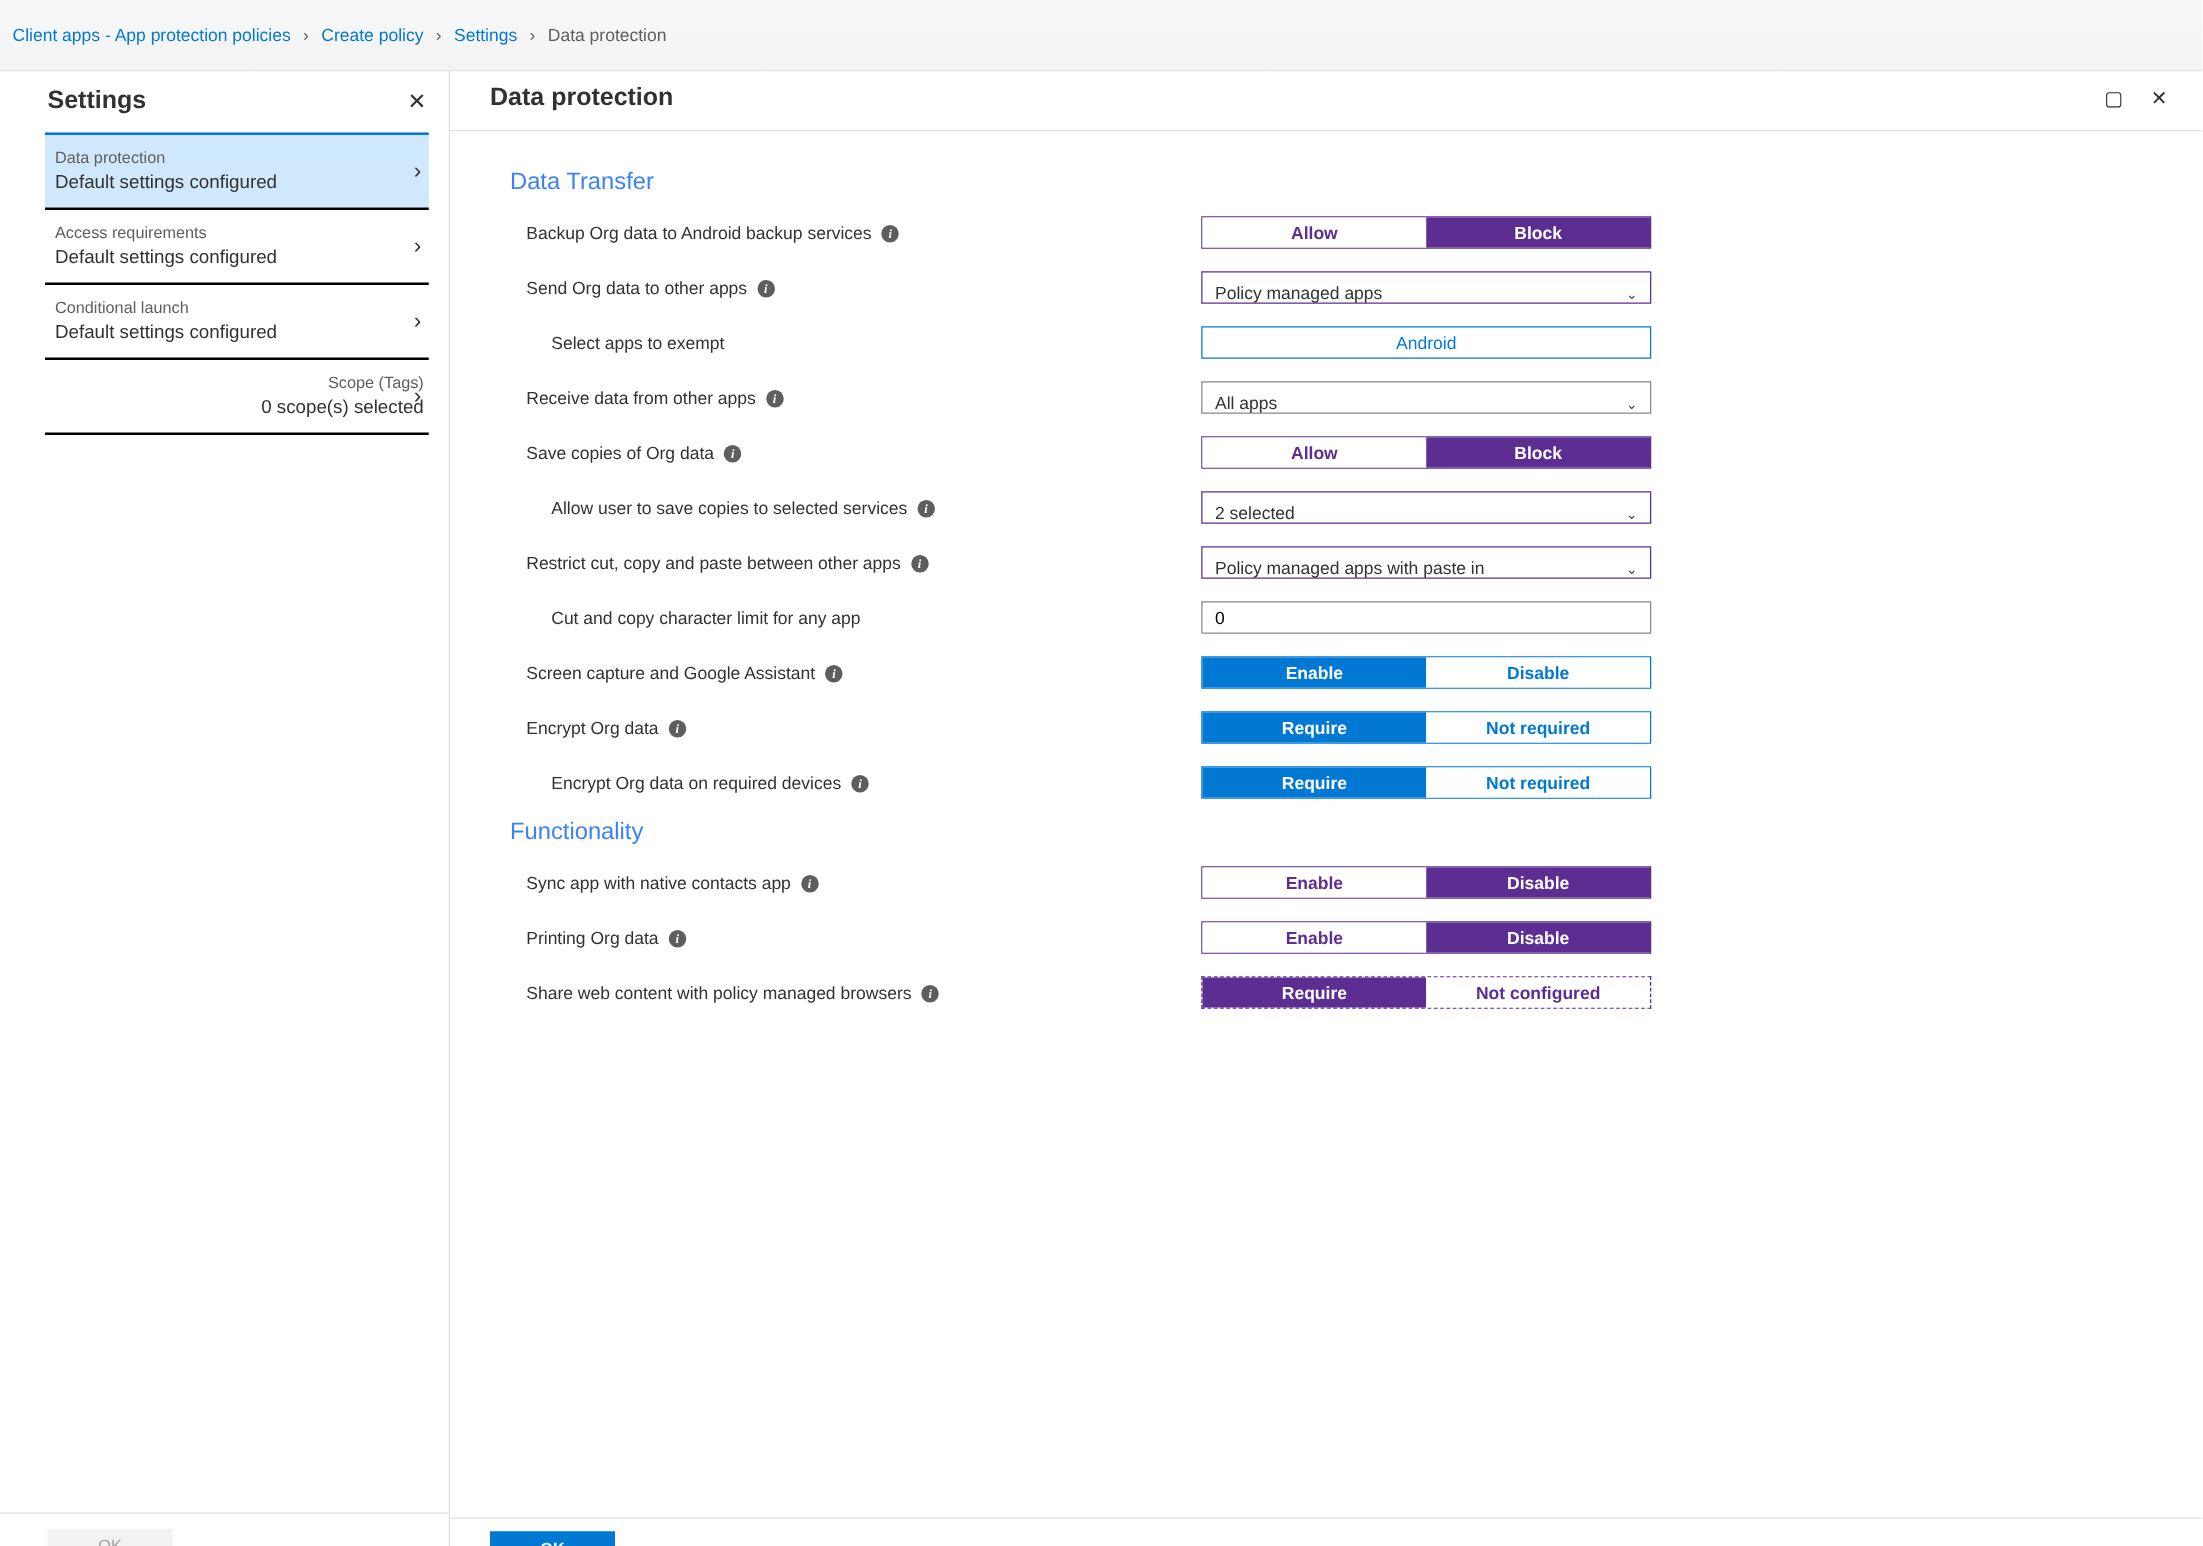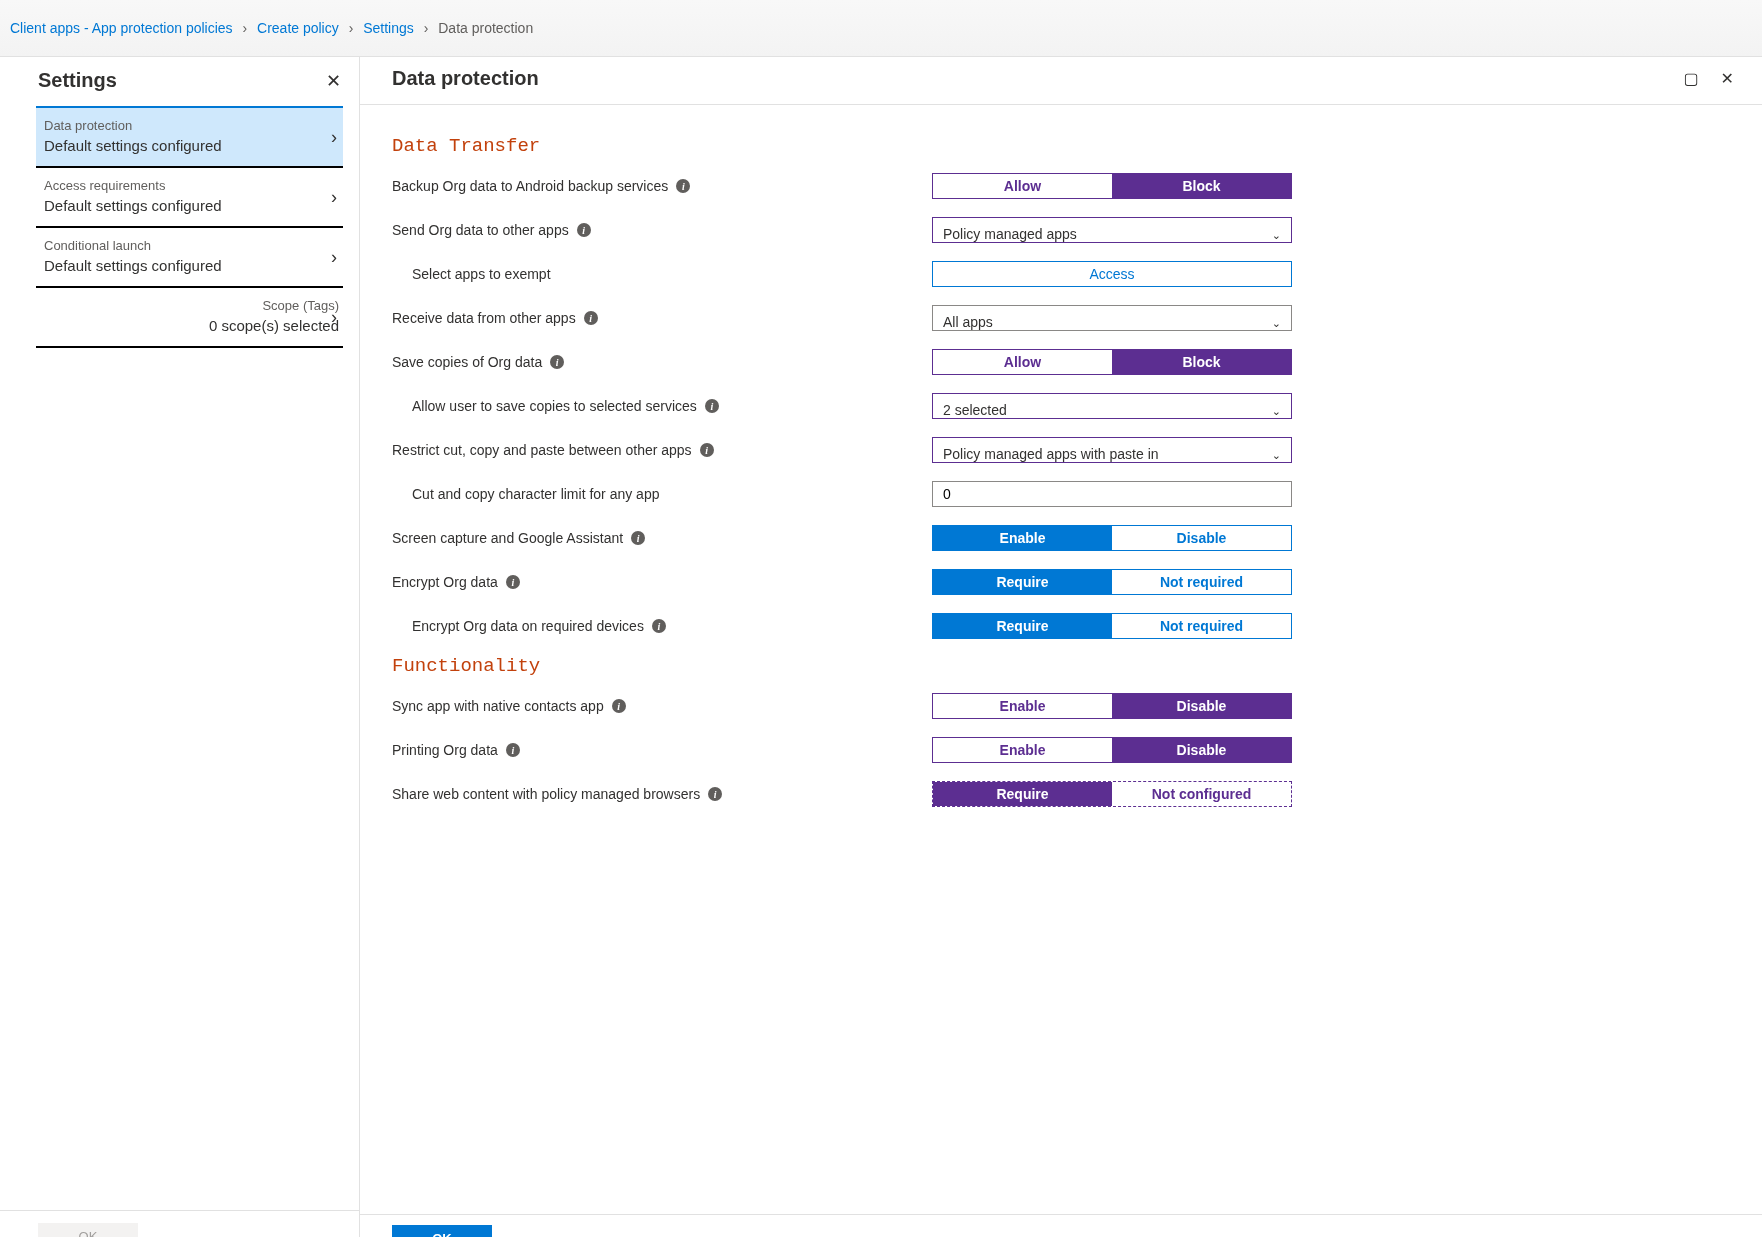--- a/index.html
+++ b/index.html
@@ -86,37 +86,37 @@
     .hdr-controls { display: flex; gap: 22px; font-size: 16px; color: #323130; }
     .hdr-controls span { cursor: pointer; }
     .content-body {
       padding: 20px 28px 20px 32px;
       flex: 1;
       overflow-y: auto;
     }
     .sect-title {
       font-size: 19px;
       font-weight: 400;
-      margin: 10px 0 14px;
-      color: #c2410c;
-      font-family: Liberation Mono, monospace;
+      margin: 10px 16px 14px;
+      color: #3b82f6;
     }
     .row {
       display: flex;
       align-items: center;
       margin-bottom: 14px;
       min-height: 30px;
     }
     .row .label {
       flex: 0 0 540px;
       font-size: 14px;
       color: #323130;
       display: flex;
-      align-items: center;
+      align-items: flex-end;
       gap: 8px;
+      margin-left: 29px;
     }
     .row .label.indented { padding-left: 20px; }
     .info-icon {
       display: inline-flex;
       width: 14px;
       height: 14px;
       border-radius: 50%;
       background: #605e5c;
       color: #fff;
       font-size: 10px;
@@ -280,21 +280,21 @@
             <span class="arrow">⌄</span>
           </div>
         </div>
       </div>
 
       <div class="row">
         <div class="label indented">
           <span>Select apps to exempt</span>
         </div>
         <div class="control">
-          <div class="select-btn">Access</div>
+          <div class="select-btn">Android</div>
         </div>
       </div>
 
       <div class="row">
         <div class="label">
           <span>Receive data from other apps</span>
           <span class="info-icon">i</span>
         </div>
         <div class="control">
           <div class="dd dd-grey">

